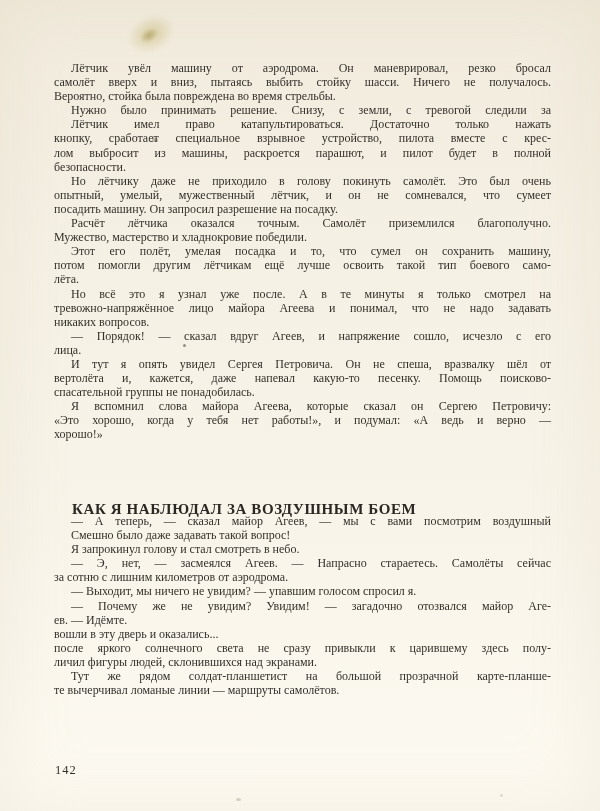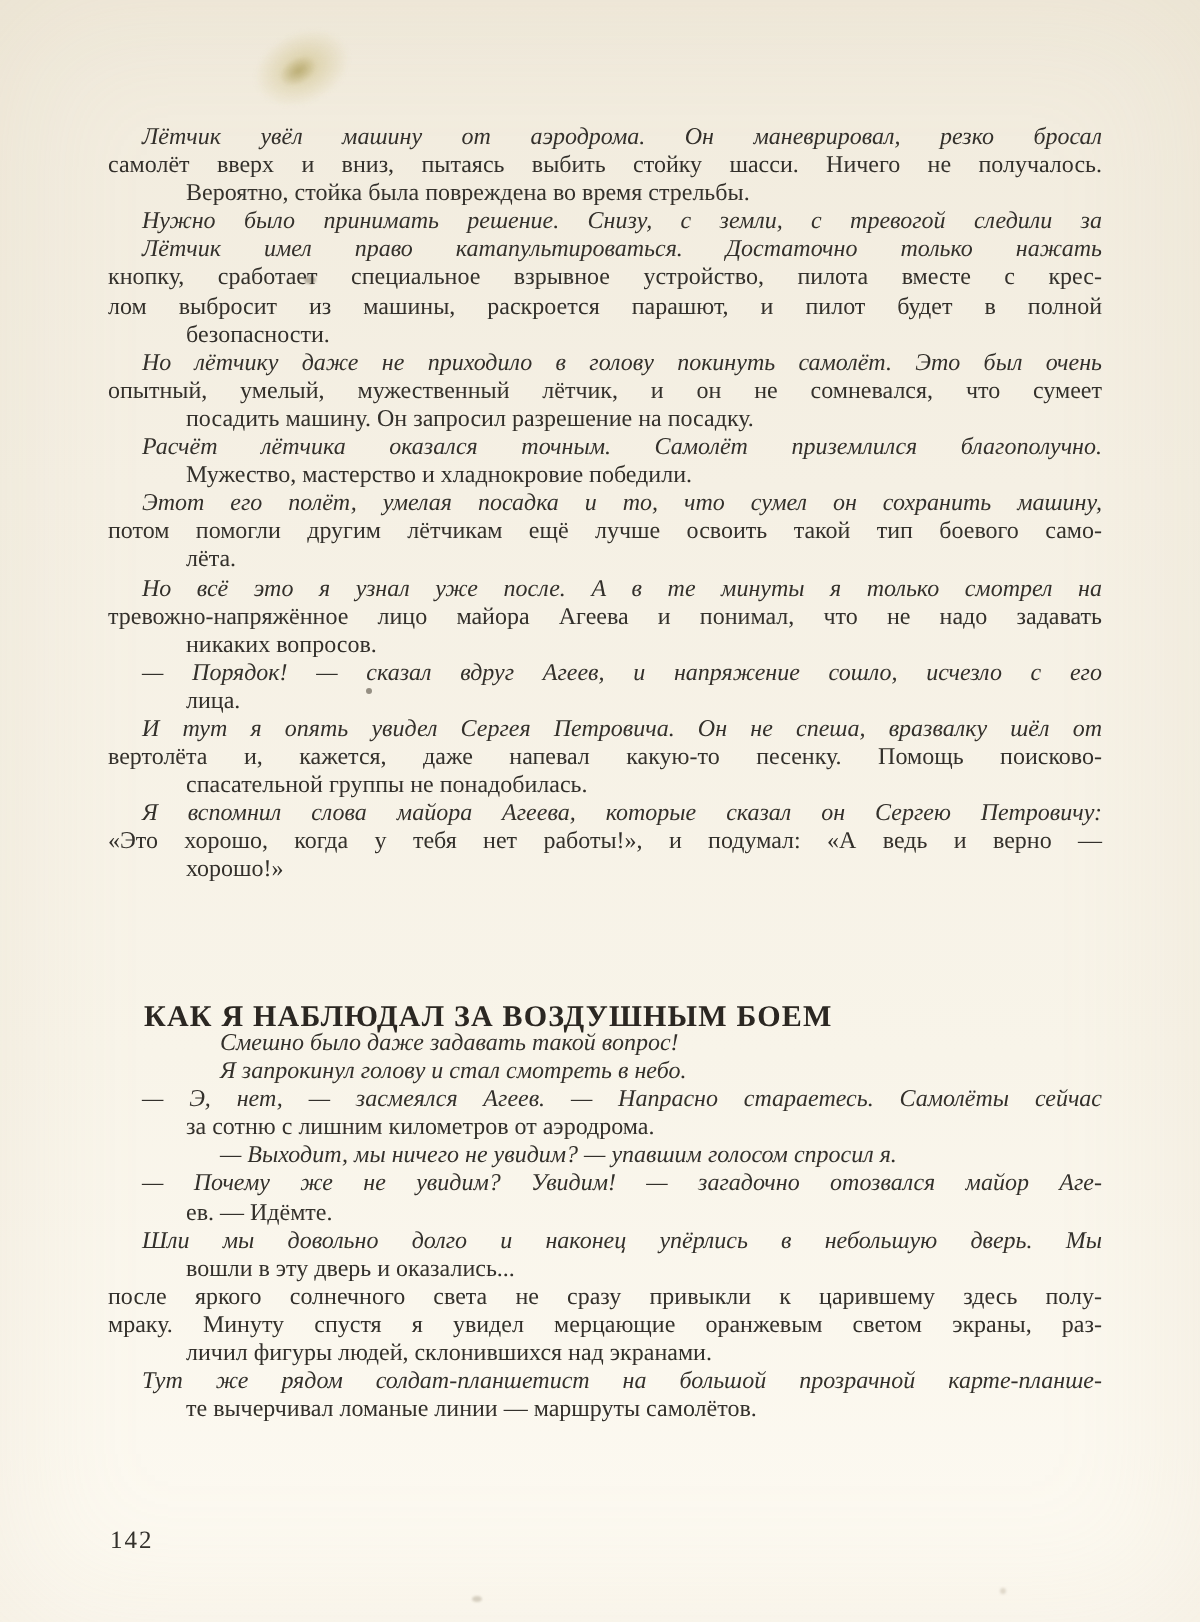--- a/index.html
+++ b/index.html
@@ -48,22 +48,22 @@
     line-height: 14.1px;
   }
   .body-block.top { top: 61px; }
   .body-block.bottom { top: 514px; }
 
   .line {
     text-align: justify;
     text-align-last: justify;
     white-space: normal;
   }
-  .line.first { text-indent: 17px; font-style: italic; }
-  .line.end { text-align-last: left; margin-left: 39px; }
+  .line.first { text-indent: 17px; }
+  .line.end { text-align-last: left; }
 
   .heading {
     position: absolute;
     left: 55px;
     top: 483px;
     margin: 17px;
     font-size: 15px;
     font-weight: 700;
     letter-spacing: 0.6px;
     line-height: 18px;
@@ -118,30 +118,29 @@
       <div class="line">вертолёта и, кажется, даже напевал какую-то песенку. Помощь поисково-</div>
       <div class="line end">спасательной группы не понадобилась.</div>
       <div class="line first">Я вспомнил слова майора Агеева, которые сказал он Сергею Петровичу:</div>
       <div class="line">«Это хорошо, когда у тебя нет работы!», и подумал: «А ведь и верно —</div>
       <div class="line end">хорошо!»</div>
     </div>
 
   <h1 class="heading">КАК Я НАБЛЮДАЛ ЗА ВОЗДУШНЫМ БОЕМ</h1>
 
   <div class="body-block bottom">
+      <div class="line first">— А теперь, — сказал майор Агеев, — мы с вами посмотрим воздушный</div>
       <div class="line first end">Смешно было даже задавать такой вопрос!</div>
       <div class="line first end">Я запрокинул голову и стал смотреть в небо.</div>
       <div class="line first">— Э, нет, — засмеялся Агеев. — Напрасно стараетесь. Самолёты сейчас</div>
       <div class="line end">за сотню с лишним километров от аэродрома.</div>
       <div class="line first end">— Выходит, мы ничего не увидим? — упавшим голосом спросил я.</div>
       <div class="line first">— Почему же не увидим? Увидим! — загадочно отозвался майор Аге-</div>
       <div class="line end">ев. — Идёмте.</div>
-      <div class="line first">Шли мы довольно долго и наконец упёрлись в небольшую дверь. Мы</div>
       <div class="line end">вошли в эту дверь и оказались...</div>
       <div class="line">после яркого солнечного света не сразу привыкли к царившему здесь полу-</div>
-      <div class="line">мраку. Минуту спустя я увидел мерцающие оранжевым светом экраны, раз-</div>
       <div class="line end">личил фигуры людей, склонившихся над экранами.</div>
       <div class="line first">Тут же рядом солдат-планшетист на большой прозрачной карте-планше-</div>
       <div class="line end">те вычерчивал ломаные линии — маршруты самолётов.</div>
     </div>
 
   <div class="page-number">142</div>
 </div>
 
 </body></html>

